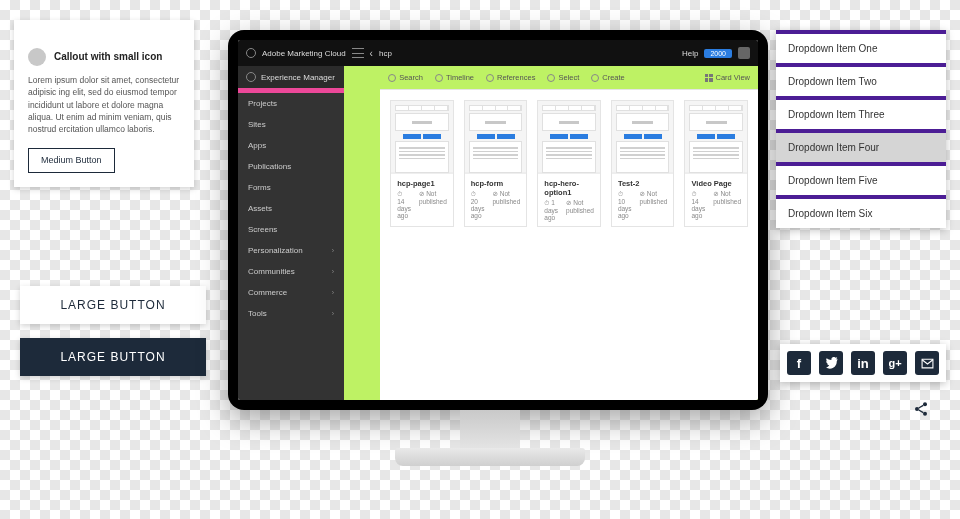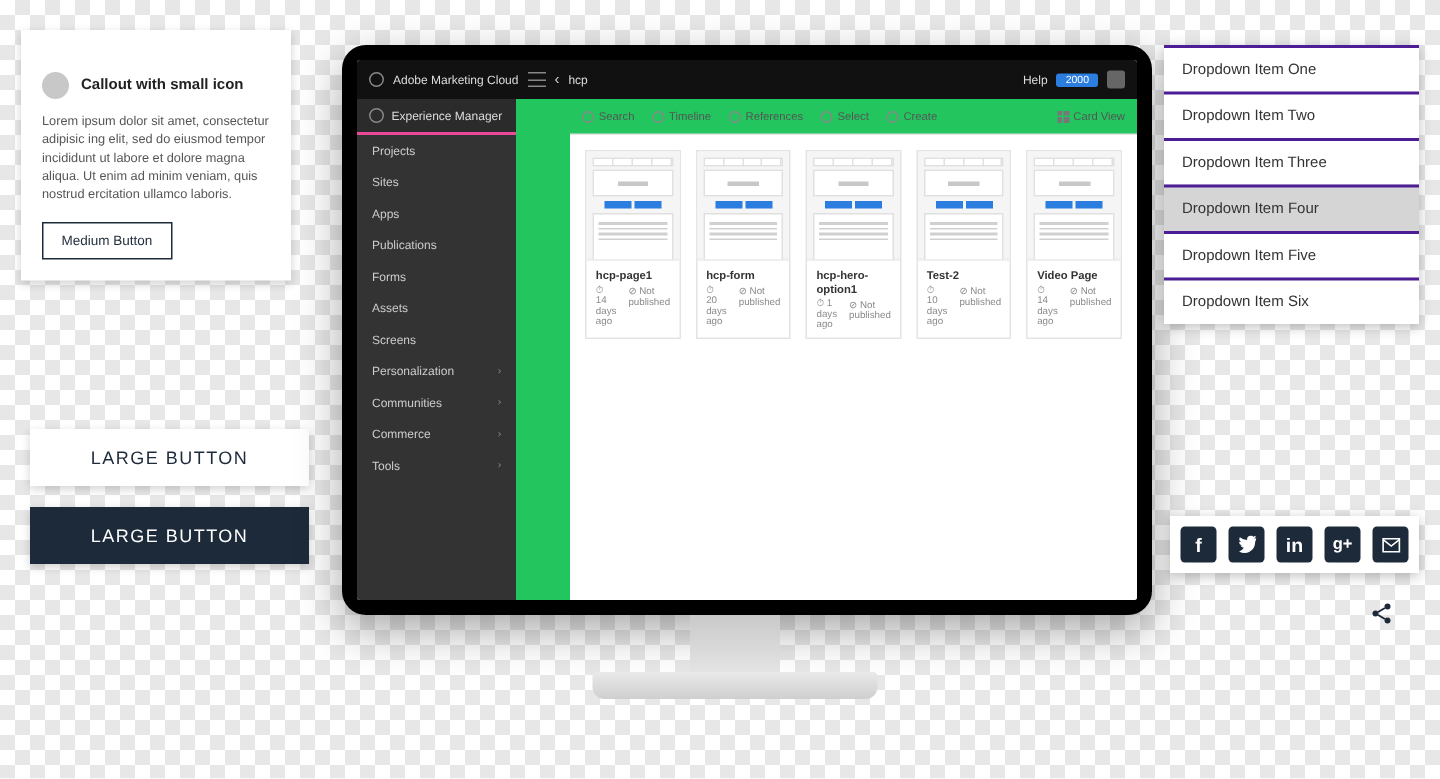--- a/index.html
+++ b/index.html
@@ -52,27 +52,27 @@
   .topbar .flex{flex:1;}
   .topbar .help{color:#ddd;}
   .topbar .badge{background:#2b7de0;color:#fff;padding:1px 6px;border-radius:2px;font-size:7px;}
   .topbar .avatar{width:12px;height:12px;background:#666;border-radius:2px;}
   .topbar .ham{width:12px;height:10px;display:flex;flex-direction:column;justify-content:space-between;}
   .topbar .ham span{height:1px;background:#888;}
   .topbar .back{font-size:10px;color:#ccc;}
 
   .app{display:flex;height:calc(100% - 26px);}
   .sidenav{width:112px;background:#333;color:#ddd;font-size:8px;}
-  .sidenav .brand{display:flex;align-items:center;gap:5px;padding:6px 8px;border-bottom:2px solid #ec4899;background:#2b2b2b;}
+  .sidenav .brand{display:flex;align-items:center;gap:5px;padding:6px 8px;border-bottom:5px solid #ec4899;background:#2b2b2b;}
   .sidenav .brand .ring{width:10px;height:10px;border:1px solid #888;border-radius:50%;}
   .sidenav ul{list-style:none;}
   .sidenav li{padding:6px 10px;cursor:pointer;display:flex;justify-content:space-between;align-items:center;color:#ccc;}
   .sidenav li .chev{font-size:7px;color:#888;}
 
-  .content{flex:1;background:#22c55e;display:flex;flex-direction:column;padding-left:36px;}
+  .content{flex:1;background:#bef264;display:flex;flex-direction:column;padding-left:36px;}
   .toolbar{height:24px;border-bottom:1px solid #e4e4e4;display:flex;align-items:center;font-size:7.5px;color:#555;padding:0 8px;gap:12px;}
   .toolbar .titem{display:flex;align-items:center;gap:3px;cursor:pointer;}
   .toolbar .ticon{width:8px;height:8px;border:1px solid #888;border-radius:50%;}
   .toolbar .flex{flex:1;}
   .toolbar .grid{width:8px;height:8px;display:grid;grid-template:repeat(2,1fr)/repeat(2,1fr);gap:1px;}
   .toolbar .grid span{background:#777;}
 
   .cards{flex:1;padding:10px;display:grid;grid-template-columns:repeat(5,1fr);grid-auto-rows:min-content;gap:10px;overflow:auto;background:#fff;}
   .card{border:1px solid #e4e4e4;background:#fff;font-size:7px;color:#333;}
   .thumb{height:72px;background:#f5f5f5;border-bottom:1px solid #eee;padding:4px;}
@@ -84,21 +84,21 @@
   .thumb .lines{height:32px;background:#fff;border:1px solid #e0e0e0;padding:3px;}
   .thumb .lines span{display:block;height:1.5px;background:#d0d0d0;margin:2px 0;}
   .card .meta{padding:5px 6px;border-top:1px solid #eee;}
   .card .cname{font-weight:600;font-size:7.5px;margin-bottom:2px;}
   .card .sub{display:flex;gap:8px;color:#8a8a8a;font-size:6.5px;}
 
   
   .navlist{position:absolute;right:14px;top:30px;width:170px;box-shadow:0 2px 8px rgba(0,0,0,.25);font-size:10px;}
   .navlist .nlhead{background:#1d2a3a;color:#fff;padding:10px 12px;text-align:center;font-size:10px;letter-spacing:.5px;}
   .navlist ul{list-style:none;background:#fff;}
-  .navlist li{padding:9px 12px;border-top:2px solid #4c1d95;color:#333;cursor:pointer;}
+  .navlist li{padding:9px 12px;border-top:4px solid #4c1d95;color:#333;cursor:pointer;}
   .navlist li.sel{background:#d5d5d5;}
 
   
   .social{position:absolute;right:14px;top:344px;display:flex;gap:8px;background:#fff;padding:7px;box-shadow:0 2px 8px rgba(0,0,0,.25);}
   .sicon{width:24px;height:24px;background:#1d2a3a;color:#fff;display:flex;align-items:center;justify-content:center;border-radius:3px;font-size:13px;font-weight:700;cursor:pointer;}
   .share{position:absolute;right:28px;top:398px;width:22px;height:22px;display:flex;align-items:center;justify-content:center;color:#1d2a3a;cursor:pointer;}
   .share svg{width:16px;height:16px;}
 </style>
 </head>
 <body>

